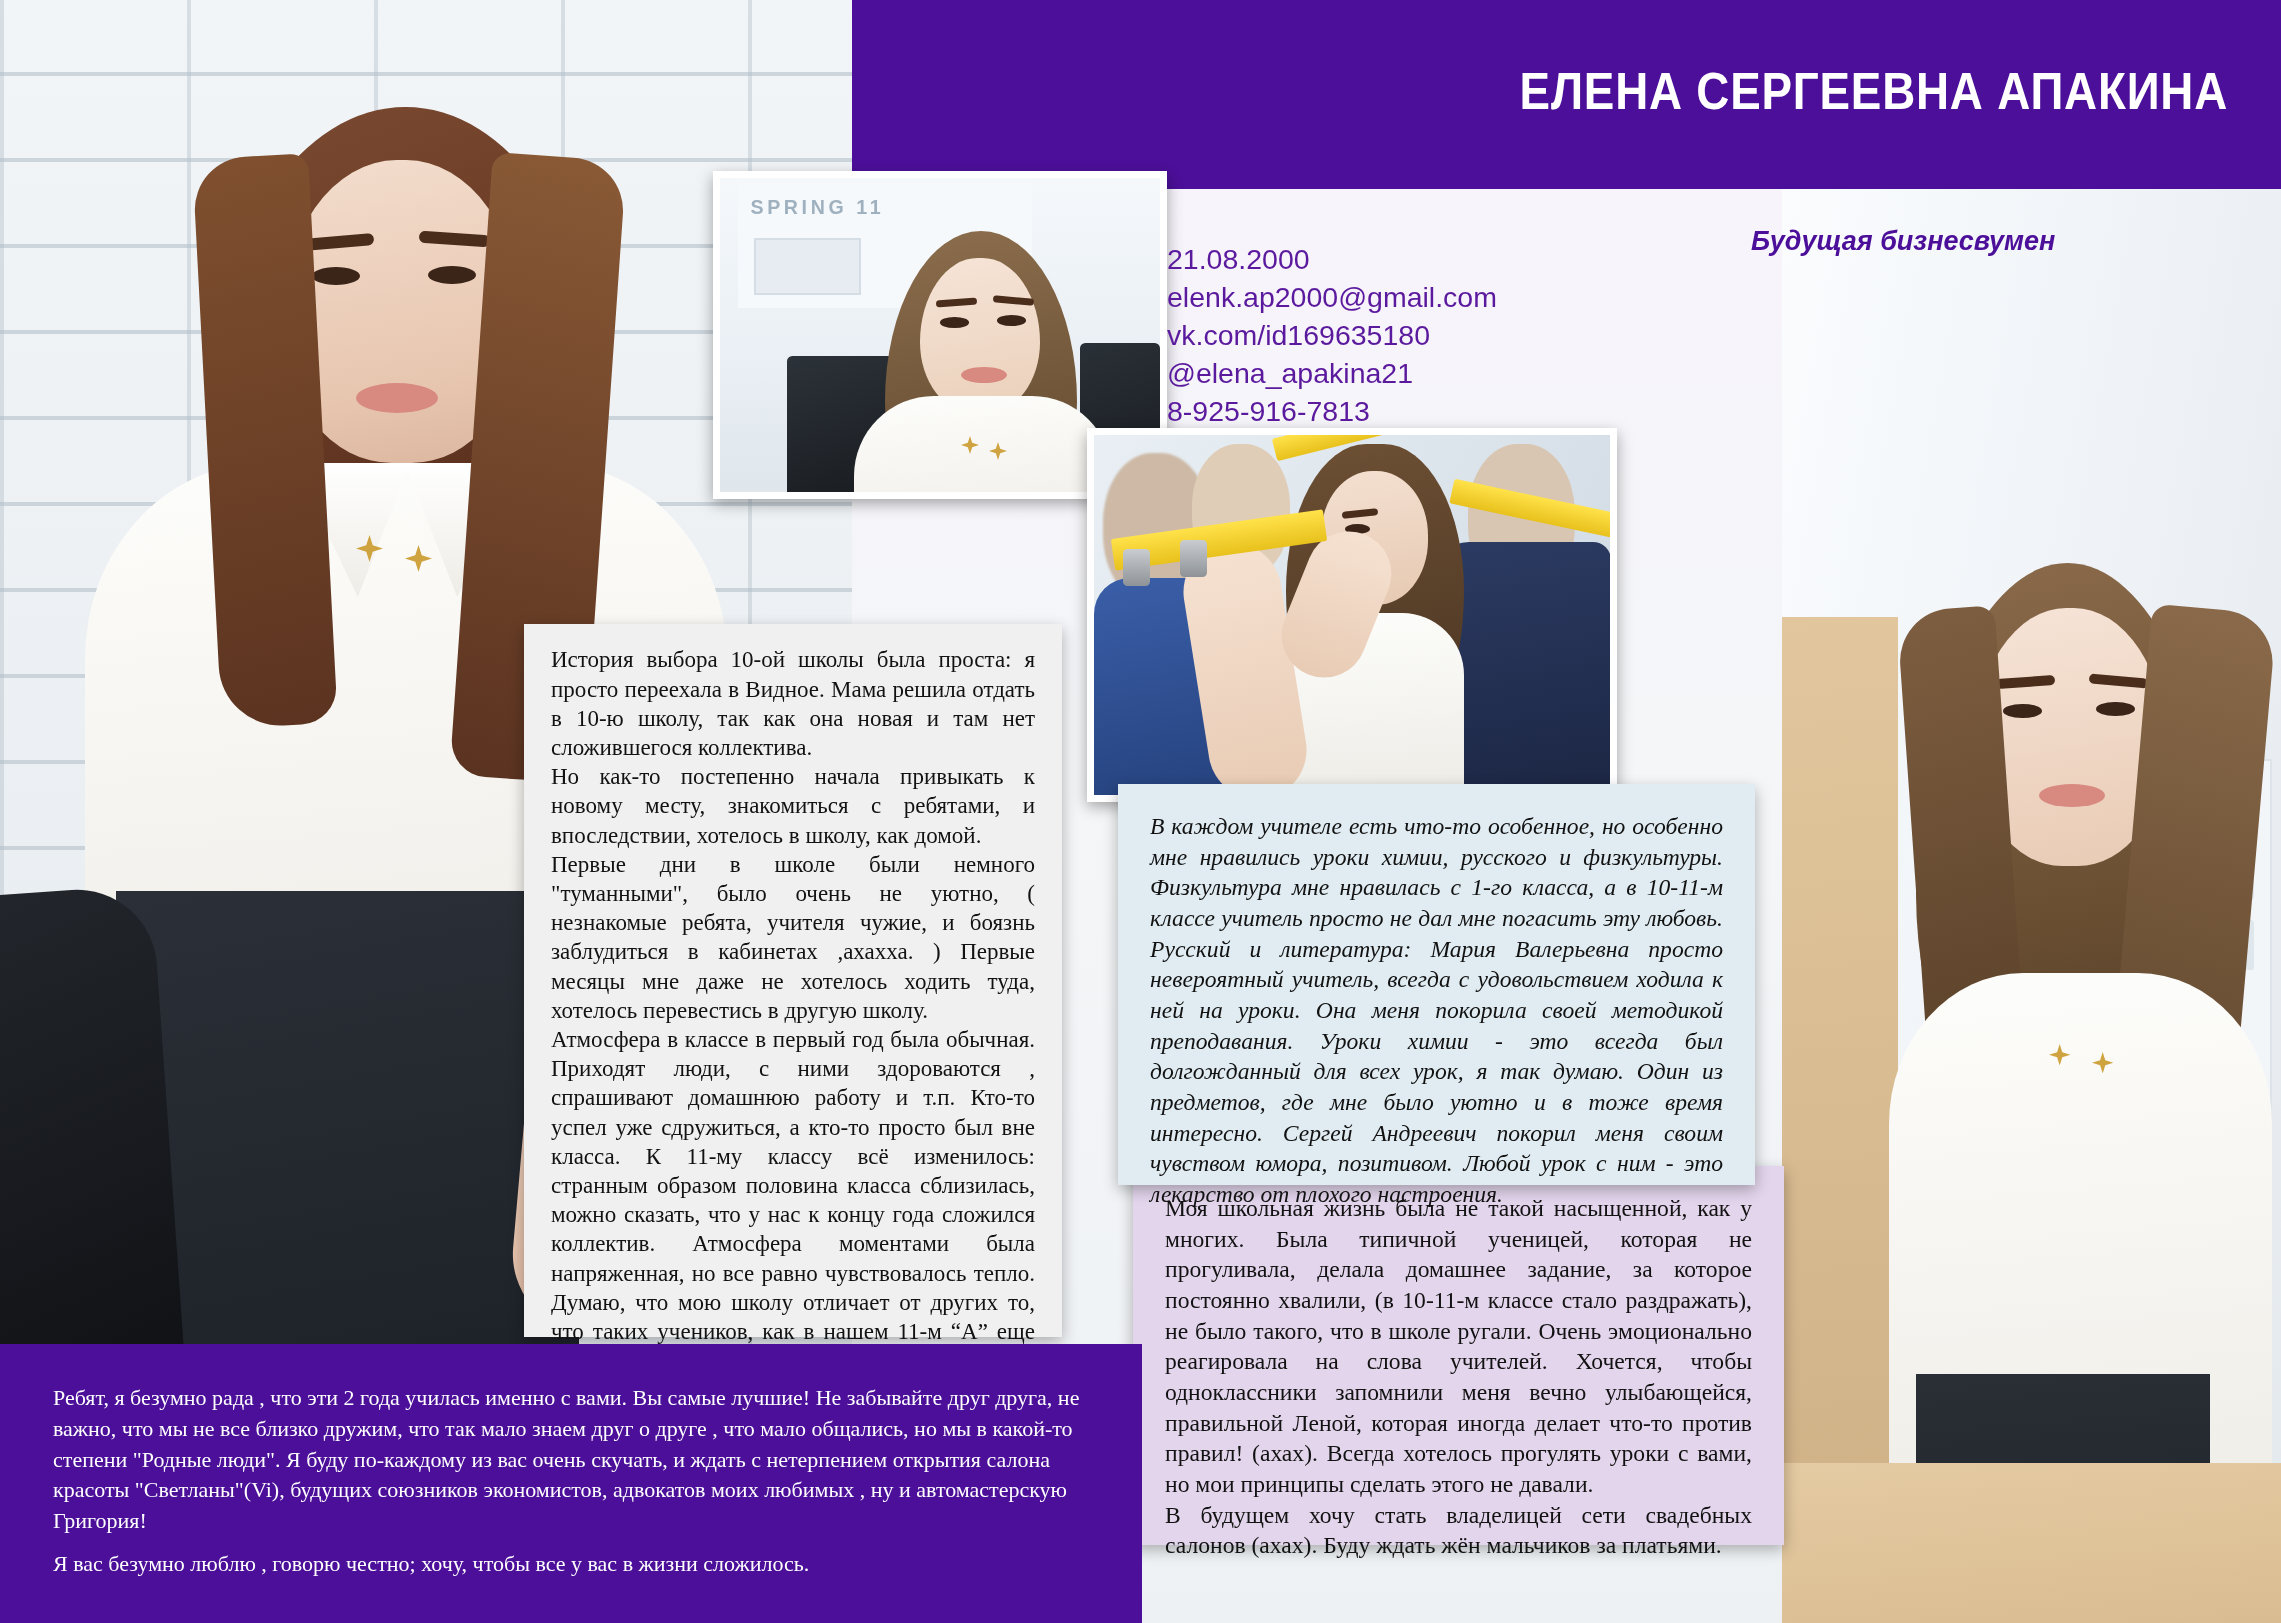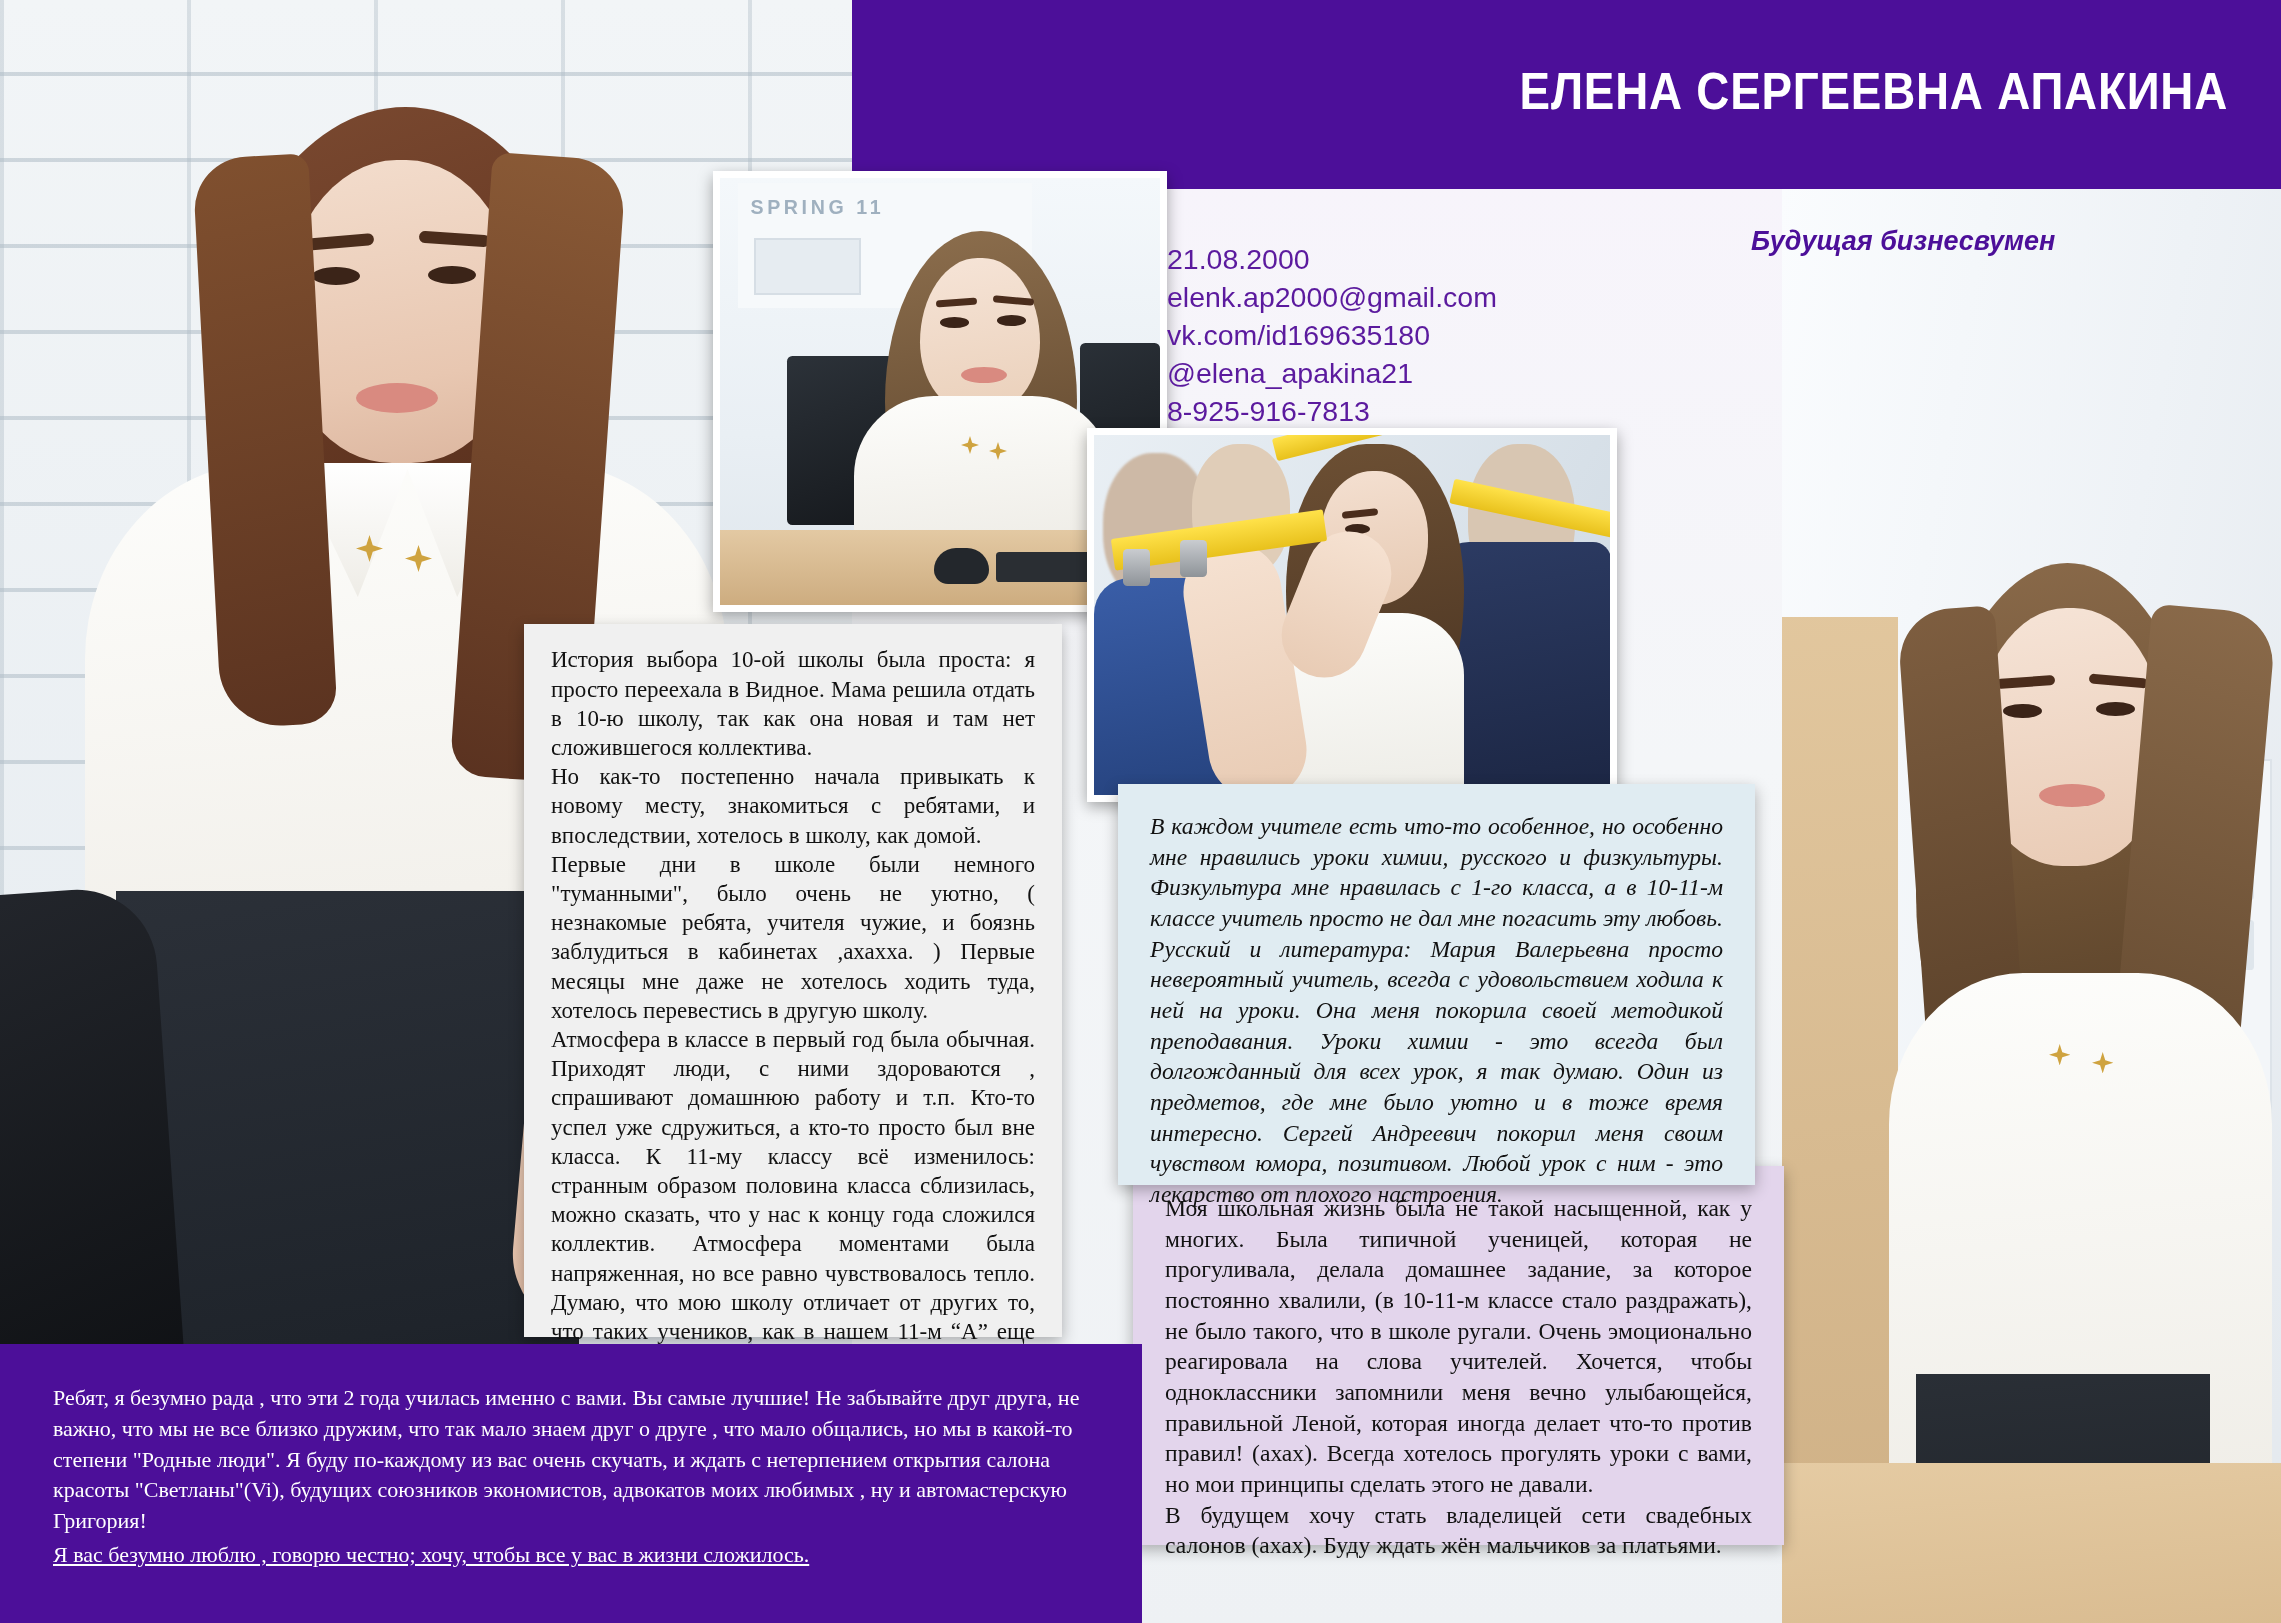--- a/index.html
+++ b/index.html
@@ -142,21 +142,21 @@
     border-radius:53px 18px 36px 62px;
     background: linear-gradient(170deg,#7e5e40,#533b25); transform:rotate(-4deg); }
   .pr-body { position:absolute; left:107px; top:784px; width:383px; height:499px;
     border-radius:134px 134px 0 0 / 151px 151px 0 0;
     background: linear-gradient(175deg,#fdfdfb,#f0eee8); }
   .pr-skirt { position:absolute; left:134px; top:1185px; width:294px; height:438px;
     background: linear-gradient(175deg,#2a2f36,#15191e); }
 
   
   .photo-pc {
-    position: absolute; left: 713px; top: 171px; width: 454px; height: 441px;
+    position: absolute; left: 713px; top: 171px; width: 454px; height: 328px;
     background: linear-gradient(180deg,#f4f8fb 0%,#e9eff4 60%,#dfe6ec 100%);
     border: 7.1px solid #ffffff;
     box-shadow: 0 5.3px 14.3px rgba(0,0,0,.35);
     overflow: hidden;
     text-decoration: underline;
   }
   .pc-poster { position:absolute; left:18px; top:5.3px; width:294px; height:125px;
     background:#f6f9fb; }
   .pc-poster b { position:absolute; left:12.5px; top:12.5px; font-size:19.6px;
     color:#9fb0bf; letter-spacing:3.6px; font-weight:700; }
@@ -269,21 +269,21 @@
     background: #4c0f99;
     padding: 39px 45px 0 53px;
     z-index: 5;
   }
   .band-bottom p {
     font-family: "Liberation Serif", serif;
     font-size: 22px;
     line-height: 1.40;
     color: #ffffff;
   }
-  .band-bottom p + p { margin-top: 3px; text-decoration: underline; }
+  .band-bottom p + p { margin-top: 12px; }
 
   
   .contact {
     position: absolute; left: 1167px; top: 241px;
     font-family: "Liberation Sans", sans-serif;
     font-size: 28.5px;
     line-height: 1.33;
     color: #5b1a9e;
     z-index: 6;
   }

